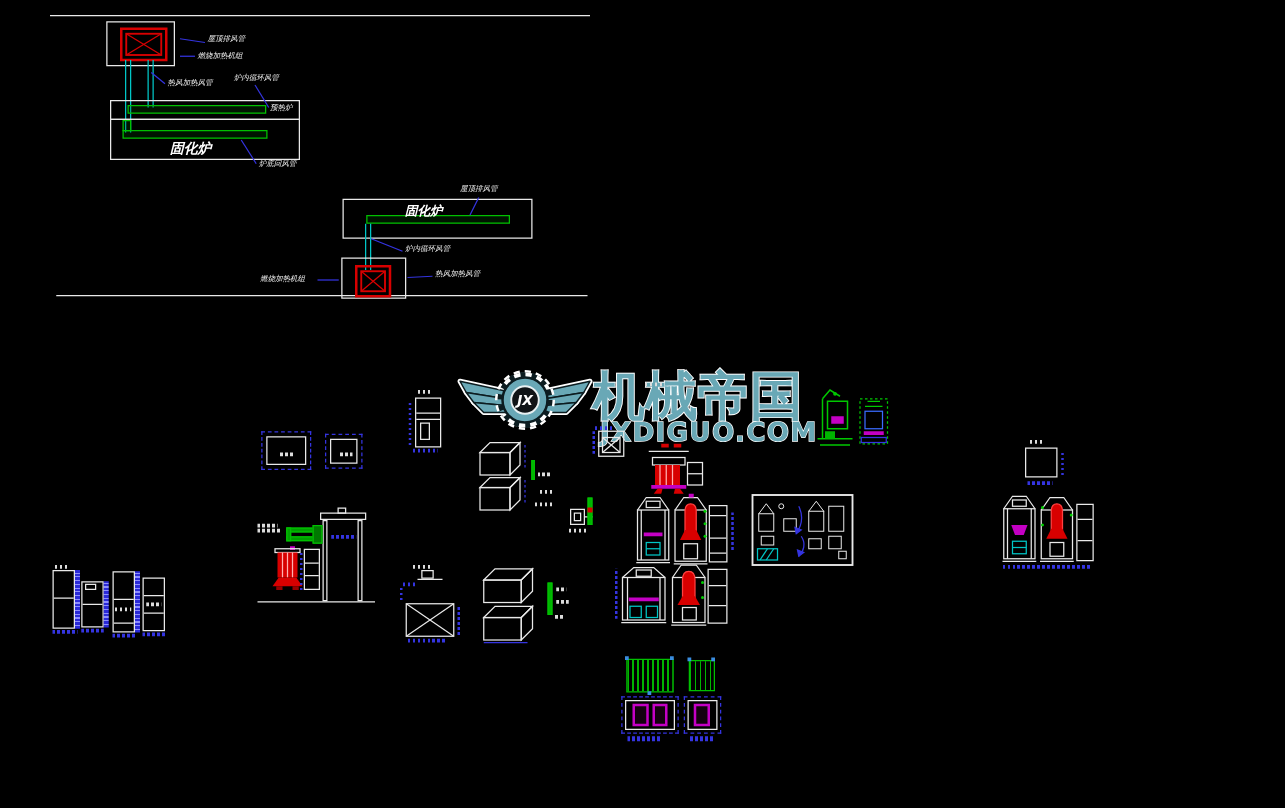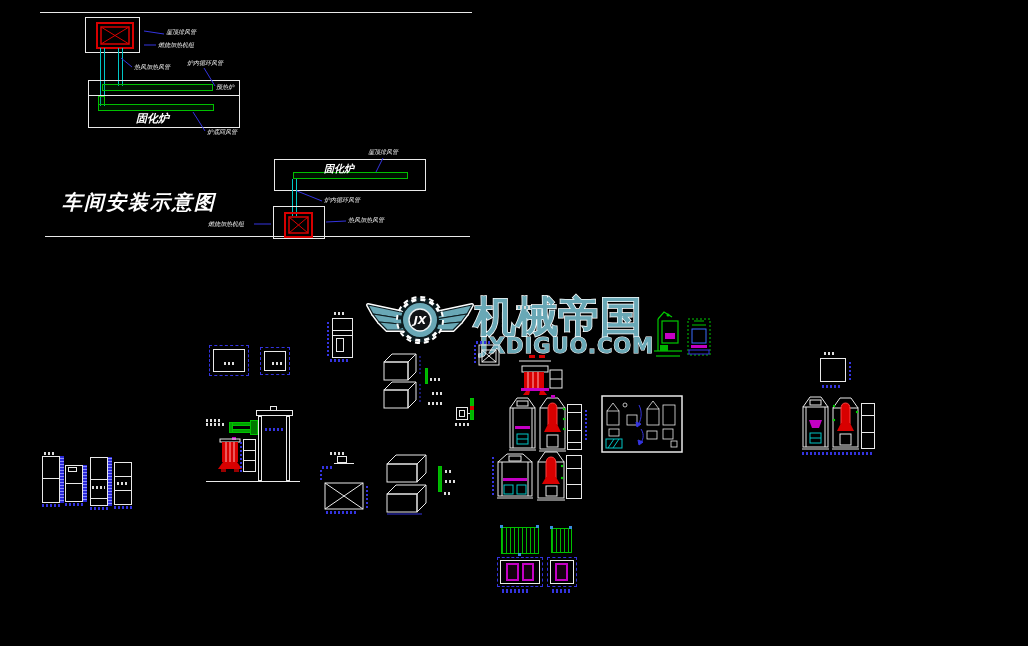--- a/index.html
+++ b/index.html
@@ -85,21 +85,20 @@
   <div class="lbl" style="left:158px;top:42px;font-style:italic;">燃烧加热机组</div>
   <div class="lbl" style="left:134px;top:64px;font-style:italic;">热风加热风管</div>
   <div class="lbl" style="left:187px;top:60px;font-style:italic;">炉内循环风管</div>
   <div class="lbl" style="left:207px;top:129px;font-style:italic;">炉底回风管</div>
 
   <div class="lbl" style="left:368px;top:149px;font-style:italic;">屋顶排风管</div>
   <div class="lbl" style="left:324px;top:197px;font-style:italic;">炉内循环风管</div>
   <div class="lbl" style="left:348px;top:217px;font-style:italic;">热风加热风管</div>
   <div class="lbl" style="left:208px;top:221px;font-style:italic;">燃烧加热机组</div>
 
-  <div class="ovenlbl" style="left:62px;top:189px;font-size:20px;letter-spacing:2px;">车间安装示意图</div>
 
   <svg style="left:368px;top:284px;" width="294" height="74" viewBox="0 0 294 74">
 
     <g stroke="#fff" stroke-width="4" fill="#fff" stroke-linejoin="round">
       <polygon points="62,30 104,21 99,30 62,36"></polygon>
         <polygon points="62,36 99,30 93,38 62,41"></polygon>
         <polygon points="62,41 93,38 85,46 62,46"></polygon>
       <polygon points="42,30 0,21 5,30 42,36"></polygon>
         <polygon points="42,36 5,30 11,38 42,41"></polygon>
         <polygon points="42,41 11,38 19,46 42,46"></polygon>

